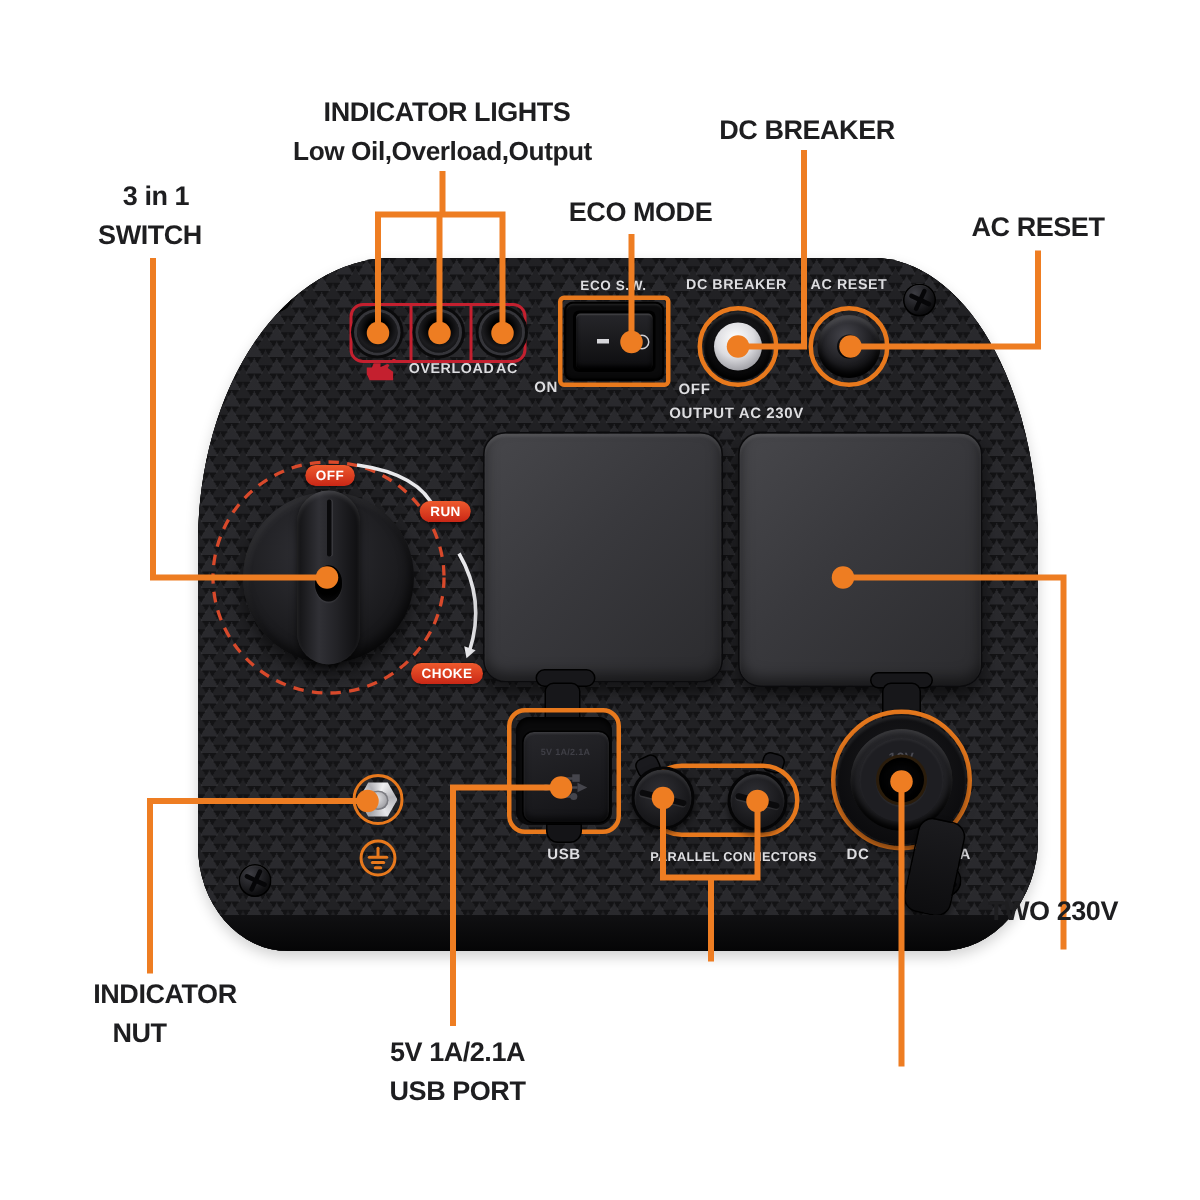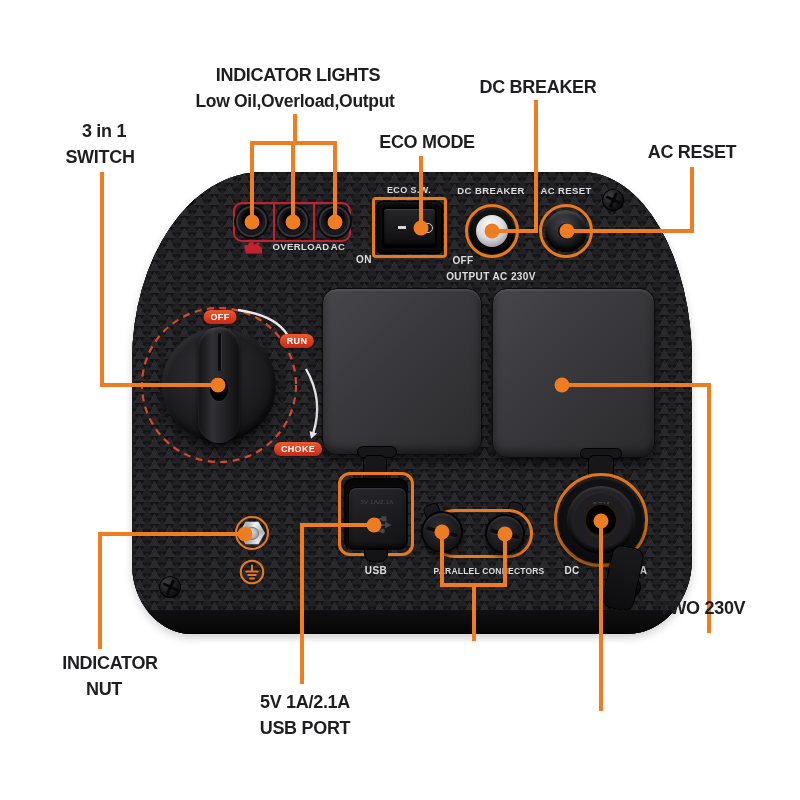--- a/index.html
+++ b/index.html
@@ -314,18 +314,18 @@
   </svg>
 
   <div class="lbl" style="left:298px;top:75px">INDICATOR LIGHTS</div>
   <div class="lbl sub" style="left:295px;top:101px">Low Oil,Overload,Output</div>
   <div class="lbl" style="left:427px;top:142px">ECO MODE</div>
   <div class="lbl" style="left:538px;top:87px">DC BREAKER</div>
   <div class="lbl" style="left:692px;top:152px">AC RESET</div>
   <div class="lbl" style="left:104px;top:131px">3 in 1</div>
   <div class="lbl" style="left:100px;top:157px">SWITCH</div>
   <div class="lbl" style="left:110px;top:663px">INDICATOR</div>
-  <div class="lbl" style="left:104px;top:689px">NUT</div>
+  <div class="lbl" style="left:93px;top:689px">NUT</div>
   <div class="lbl" style="left:305px;top:702px">5V 1A/2.1A</div>
   <div class="lbl" style="left:305px;top:728px">USB PORT</div>
   <div class="lbl" style="left:702px;top:608px">TWO 230V</div>
 
 </div>
 
 </body></html>

